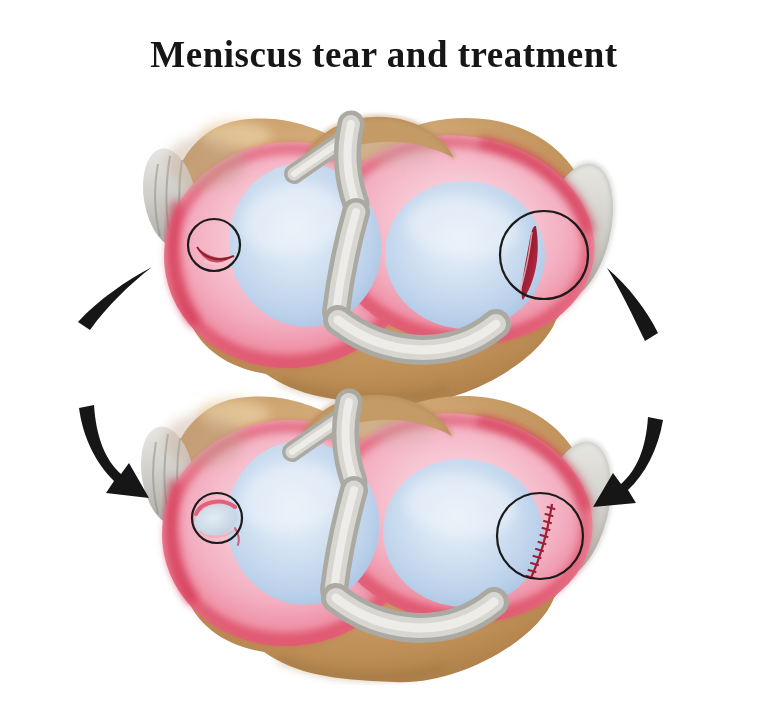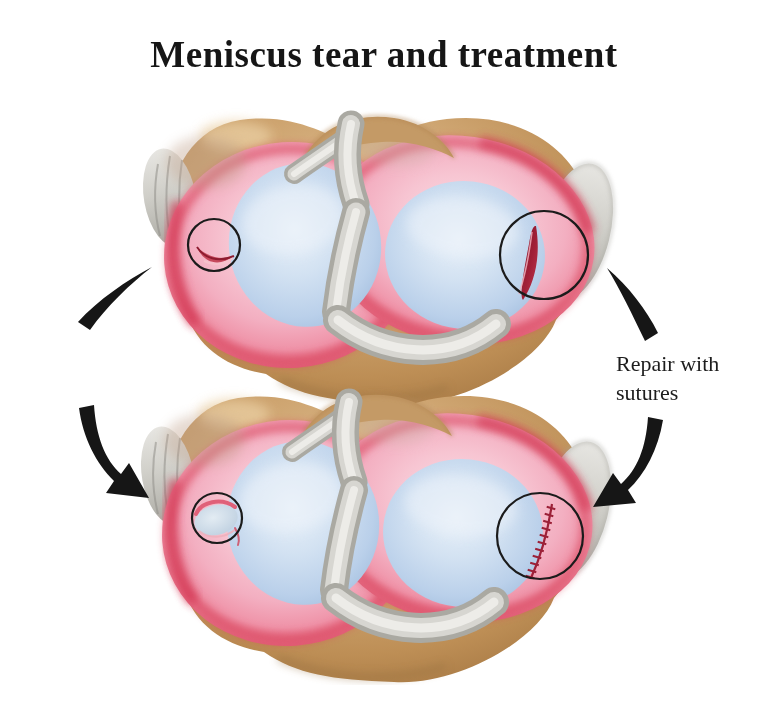--- a/index.html
+++ b/index.html
@@ -181,18 +181,14 @@
       <path d="M152,267 C130,284 107,306 90,330 L78,322 C98,300 127,280 152,267 Z"></path>
       <path d="M607,268 C629,287 646,309 658,333 L645,341 C632,314 620,289 607,268 Z"></path>
       <path d="M79,408 L94,405 C96,436 105,460 121,474 L129,463 L149,498 L106,493 L114,481 C96,463 83,438 79,408 Z"></path>
       <path d="M663,420 L648,417 C646,448 637,470 621,484 L613,473 L593,507 L636,503 L628,490 C645,474 658,450 663,420 Z"></path>
     </g>
   </svg>
 
   <div class="label label-left">
   </div>
 
-  <div class="label label-right">
-    <span>Repair with</span>
-    <span>sutures</span>
-  </div>
 
 </div>
 
 </body></html>

